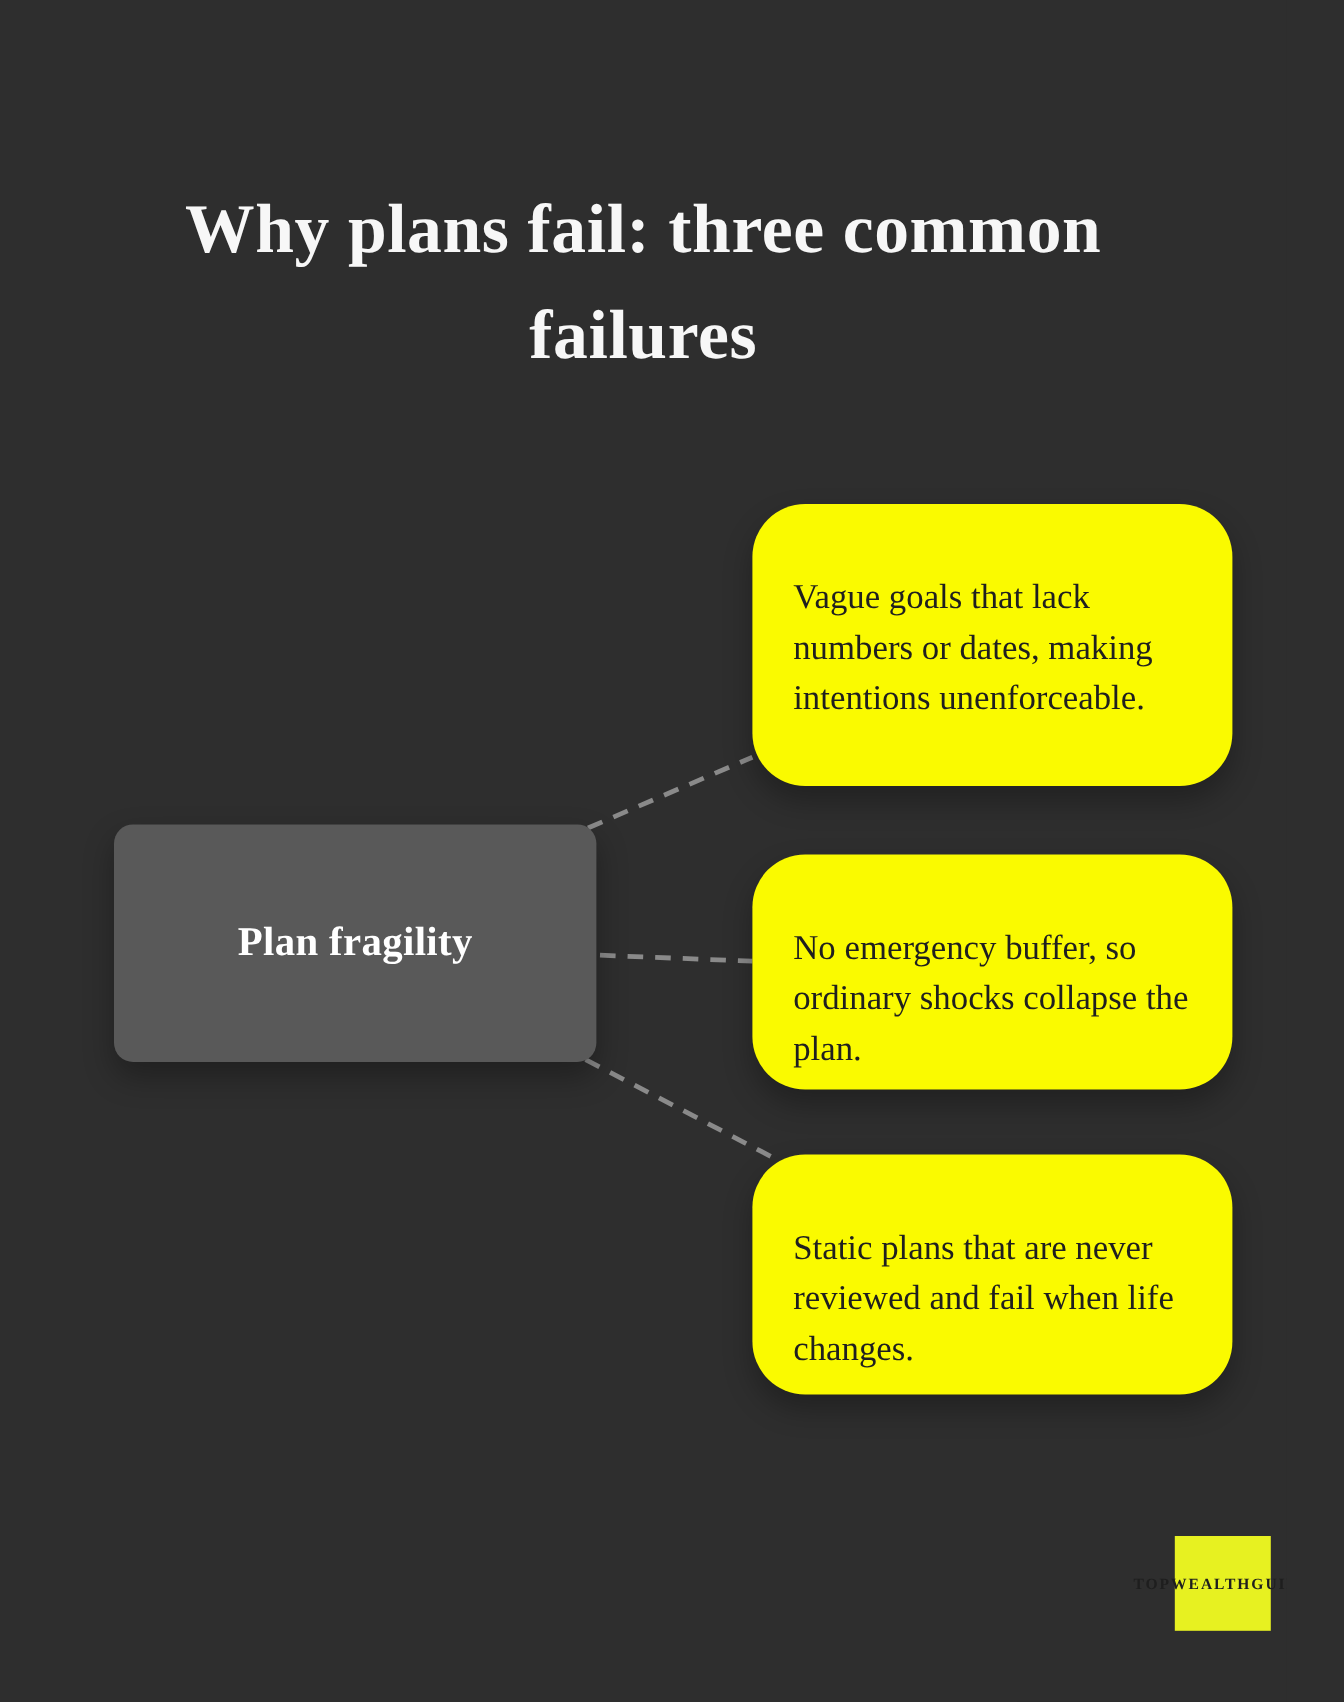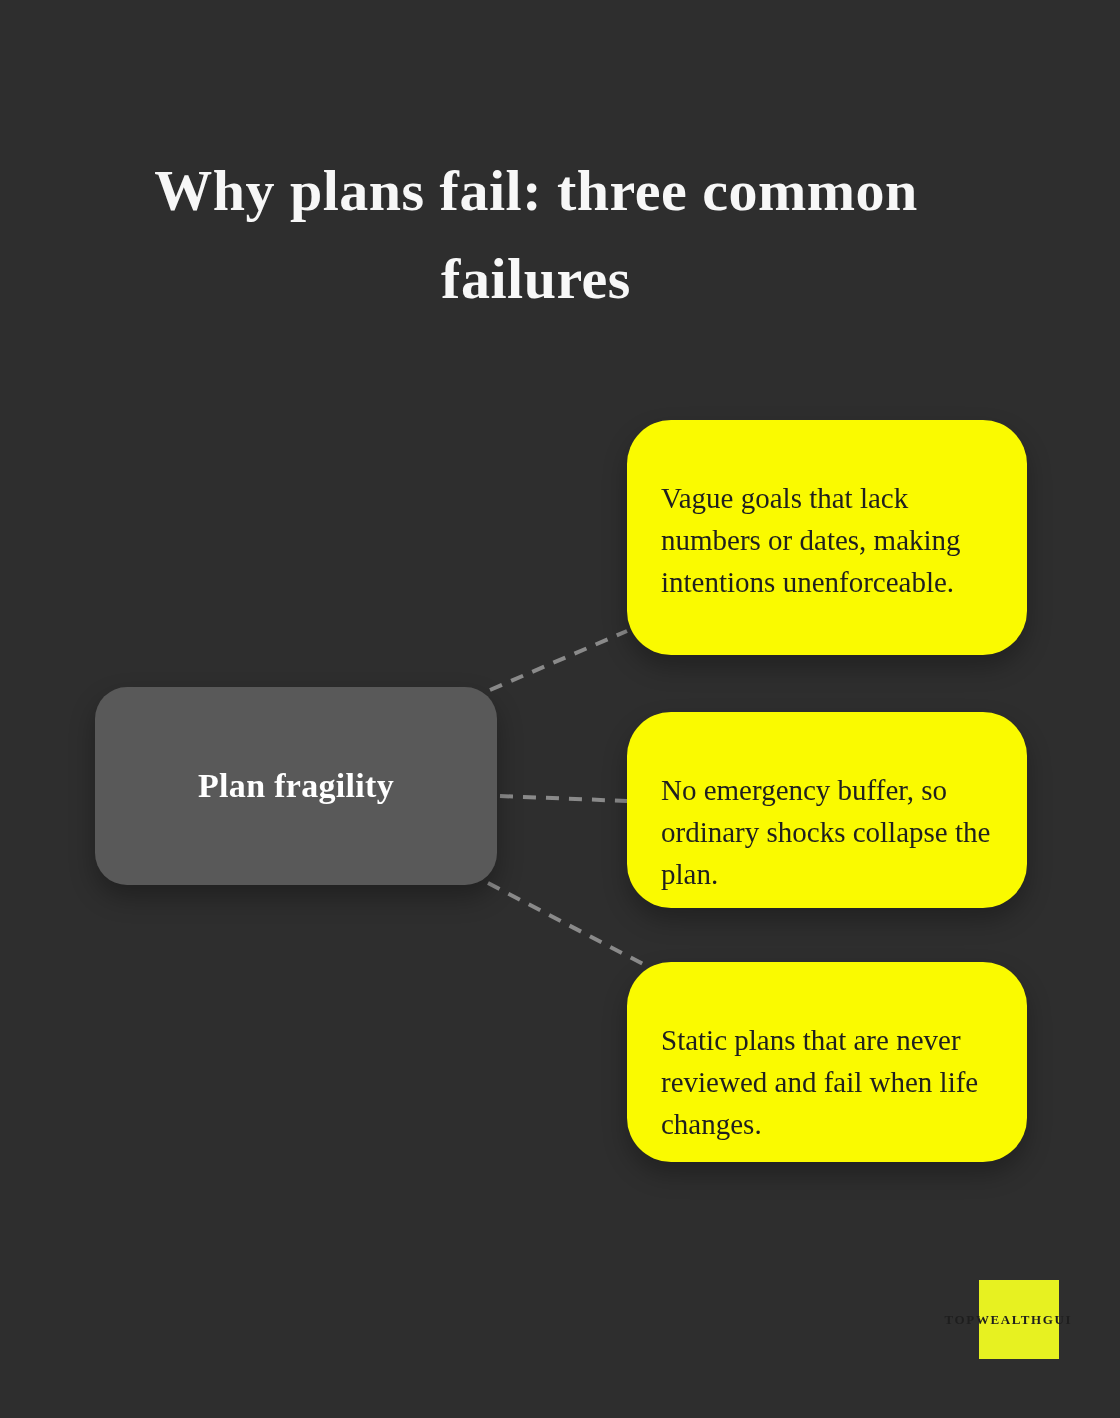--- a/index.html
+++ b/index.html
@@ -35,21 +35,21 @@
     width: 1120px;
     height: 1418px;
   }
   .center-node {
     position: absolute;
     left: 95px;
     top: 687px;
     width: 402px;
     height: 198px;
     background: #595959;
-    border-radius: 32px;
+    border-radius: 16px;
     display: flex;
     align-items: center;
     justify-content: center;
     box-shadow: 0 12px 26px rgba(0,0,0,0.30);
   }
   .center-node .label {
     color: #FFFFFF;
     font-size: 34px;
     font-weight: 700;
     letter-spacing: 0.3px;

